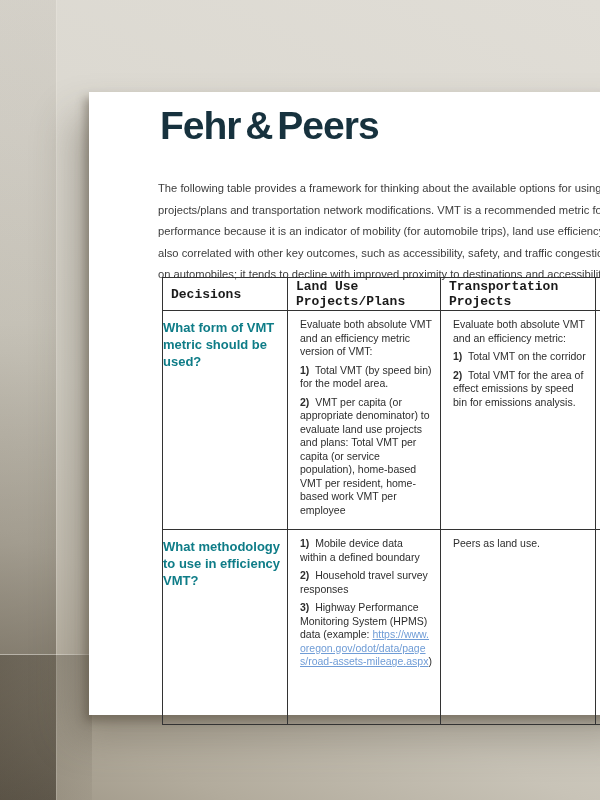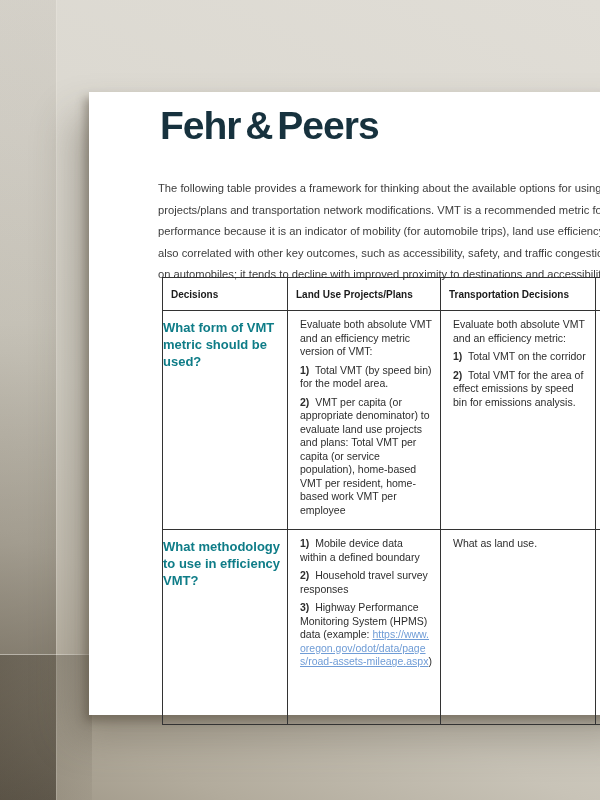--- a/index.html
+++ b/index.html
@@ -52,22 +52,23 @@
     font-size:10.5px;color:#2d2d2d;
   }
   td,th{
     border:1px solid #333;box-sizing:border-box;
     vertical-align:top;text-align:left;padding:6px 8px;
   }
   thead tr{height:33px;}
   tbody tr.row-0{height:177px;}
   tbody tr.row-1{height:195px;}
   th{
-    vertical-align:middle;font-size:10px;font-weight:600;color:#1b1b1b;
+    vertical-align:middle;font-size:13px;font-weight:600;color:#1b1b1b;
     padding:0 8px;
+    font-family:Liberation Mono, monospace;
   }
   td.decision{
     color:#0e7c87;font-weight:700;font-size:13px;line-height:17px;
     padding:8px 6px 8px 0;
   }
   td.body-cell{line-height:13.5px;padding:7px 8px;}
   td.body-cell p{margin:0 0 5px 4px;}
   td.body-cell b{font-weight:700;}
   a.cell-link{color:#6f9cd6;word-break:break-all;}
 </style>
@@ -92,21 +93,21 @@
       <colgroup>
         <col style="width:125px">
           <col style="width:153px">
           <col style="width:155px">
           <col style="width:150px">
       </colgroup>
       <thead>
           <tr id="thead-row">
             <th>Decisions</th>
             <th>Land Use Projects/Plans</th>
-            <th>Transportation Decisions</th>
+            <th>Transportation Projects</th>
             <th></th>
           </tr>
         </thead>
       <tbody id="tbody">
           <tr class="row-0">
             <td class="decision">What form of VMT metric should be used?</td>
             <td class="body-cell">
               <p><span>Evaluate both absolute VMT and an efficiency metric version of VMT:</span></p>
               <p><b>1)</b>&nbsp; <span>Total VMT (by speed bin) for the model area.</span></p>
               <p><b>2)</b>&nbsp; <span>VMT per capita (or appropriate denominator) to evaluate land use projects and plans: Total VMT per capita (or service population), home-based VMT per resident, home-based work VMT per employee</span></p>
@@ -119,20 +120,20 @@
             <td class="body-cell"></td>
           </tr>
           <tr class="row-1">
             <td class="decision">What methodology to use in efficiency VMT?</td>
             <td class="body-cell">
               <p><b>1)</b>&nbsp; <span>Mobile device data within a defined boundary</span></p>
               <p><b>2)</b>&nbsp; <span>Household travel survey responses</span></p>
               <p><b>3)</b>&nbsp; <span>Highway Performance Monitoring System (HPMS) data (example: </span><a class="cell-link" href="#">https://www.oregon.gov/odot/data/pages/road-assets-mileage.aspx</a><span>)</span></p>
             </td>
             <td class="body-cell">
-              <p><span>What as land use.</span></p>
+              <p><span>Peers as land use.</span></p>
             </td>
             <td class="body-cell"></td>
           </tr>
         </tbody>
     </table>
   </div>
 </div>
 
 </body></html>

